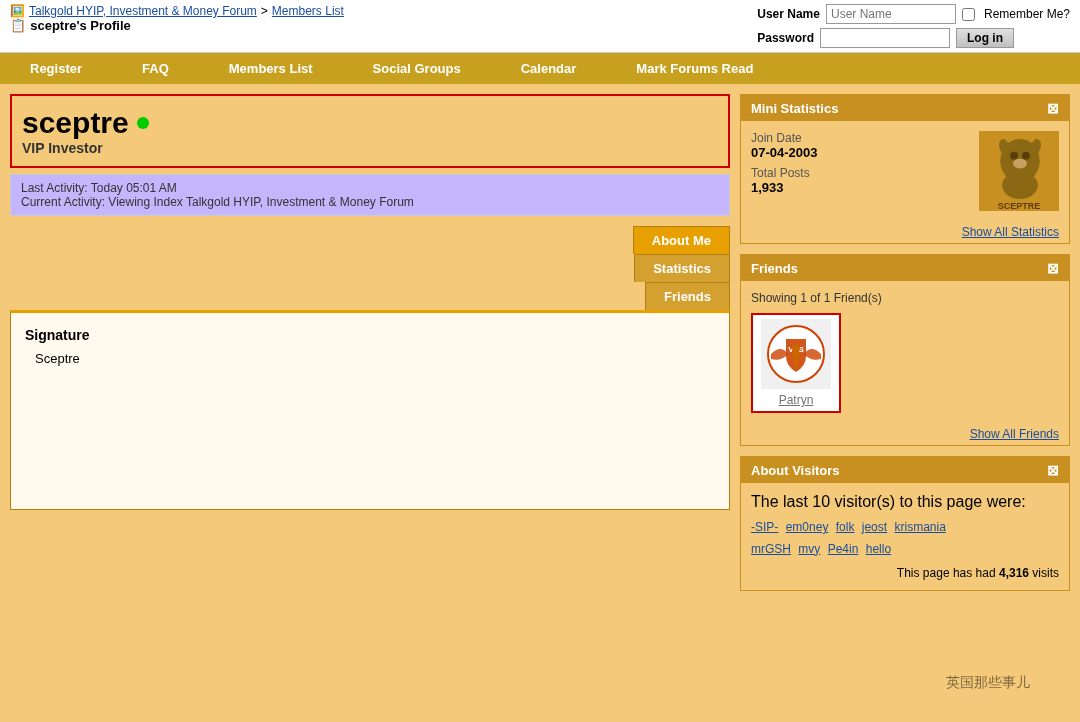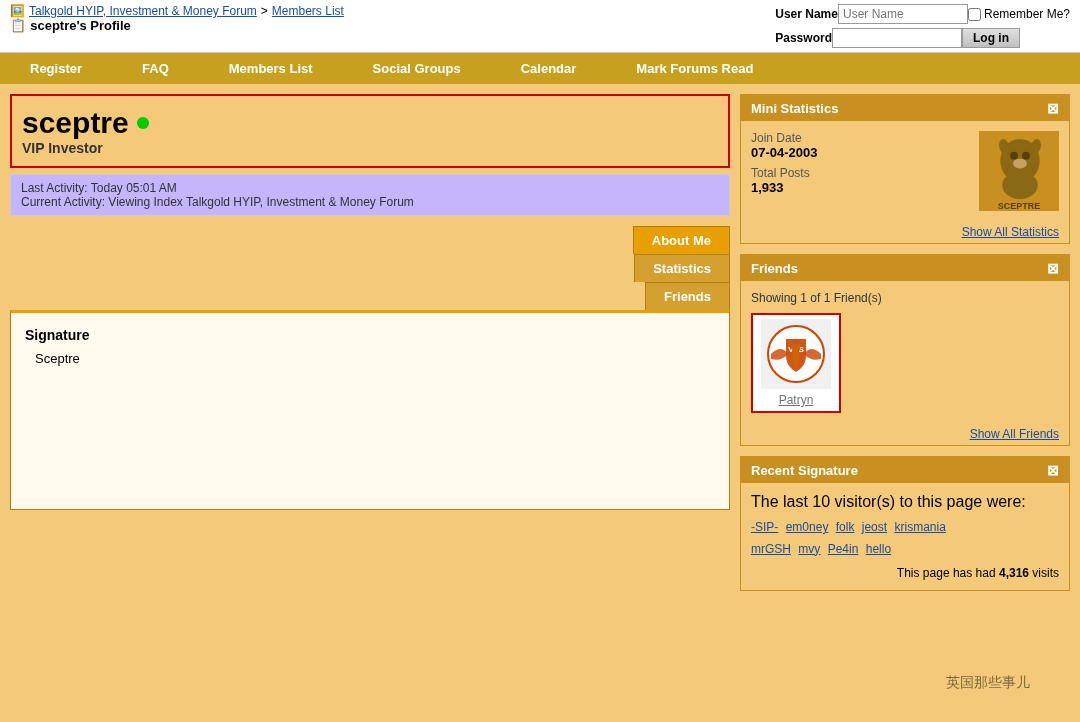--- a/index.html
+++ b/index.html
@@ -30,20 +30,21 @@
     .profile-row { display: flex; align-items: center; gap: 4px; font-weight: bold; font-size: 13px; }
     .top-bar-right {
       display: flex;
       flex-direction: column;
       gap: 4px;
       font-size: 12px;
     }
     .login-row {
       display: flex;
       align-items: center;
+      gap: 6px;
     }
     .login-row label { font-weight: bold; }
     .login-row input[type="text"],
     .login-row input[type="password"] {
       border: 1px solid #999;
       padding: 2px 4px;
       width: 130px;
       font-size: 12px;
     }
     .login-row input[type="checkbox"] { margin-right: 3px; }
@@ -430,21 +431,21 @@
             </svg>
           </div>
           <a href="#" class="friend-name">Patryn</a>
         </div>
       </div>
       <a href="#" class="show-all-link">Show All Friends</a>
     </div>
 
     <div class="sidebar-box">
       <div class="sidebar-box-header">
-        <span>Recent Signature</span>
+        <span>About Visitors</span>
         <span class="collapse-icon">⊠</span>
       </div>
       <div class="sidebar-box-body">
         <div class="recent-visitors-text">The last 10 visitor(s) to this page were:</div>
         <div class="visitors-links">
           <a href="#">-SIP-</a>
           <a href="#">em0ney</a>
           <a href="#">folk</a>
           <a href="#">jeost</a>
           <a href="#">krismania</a>

